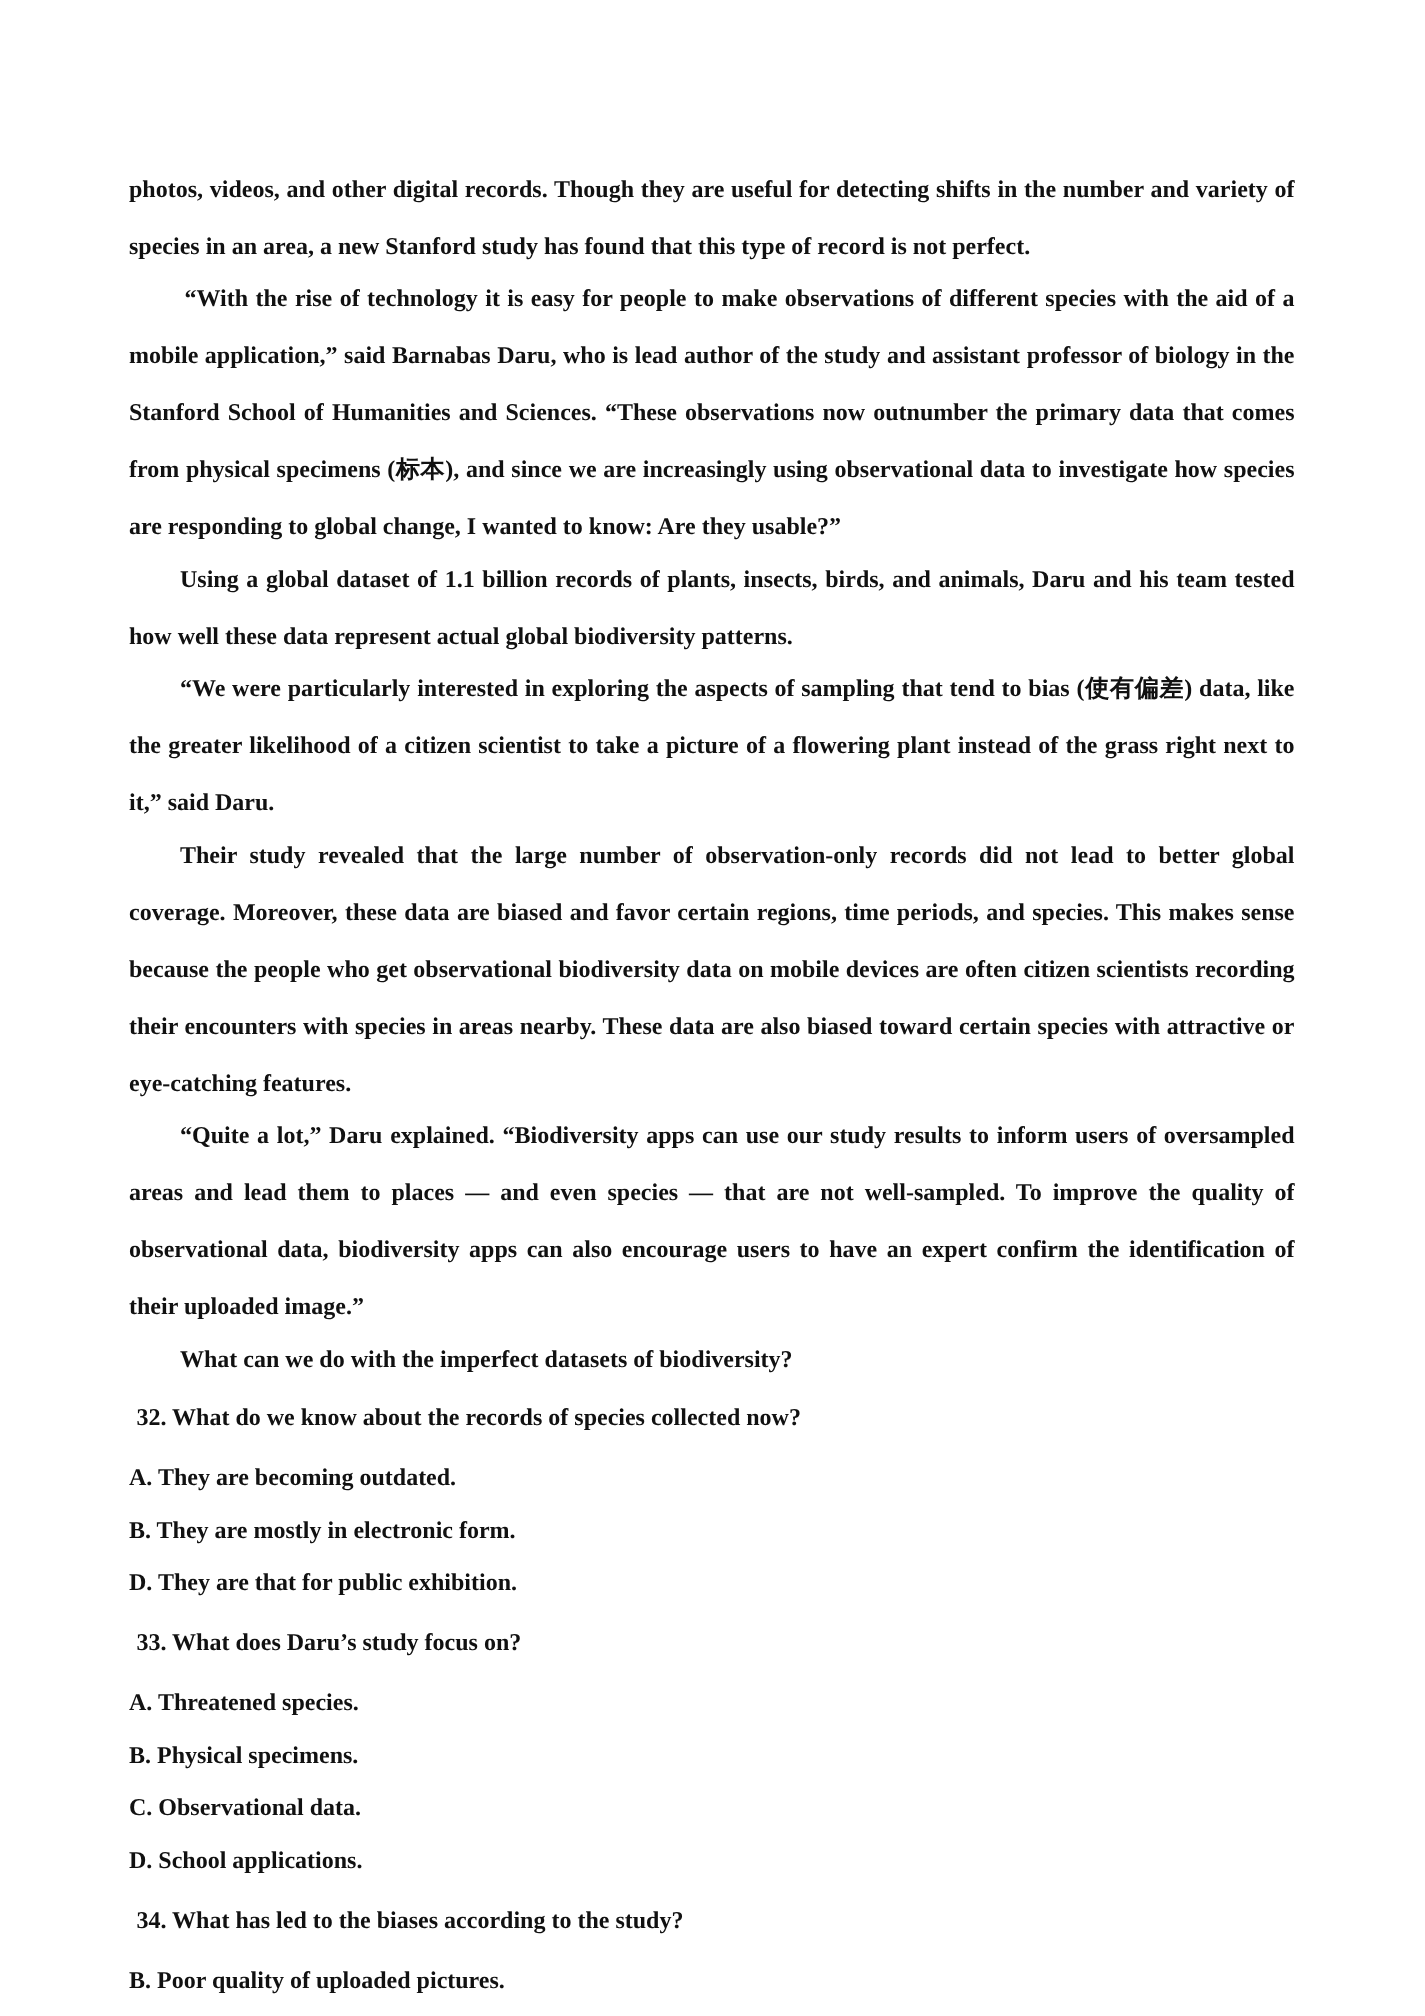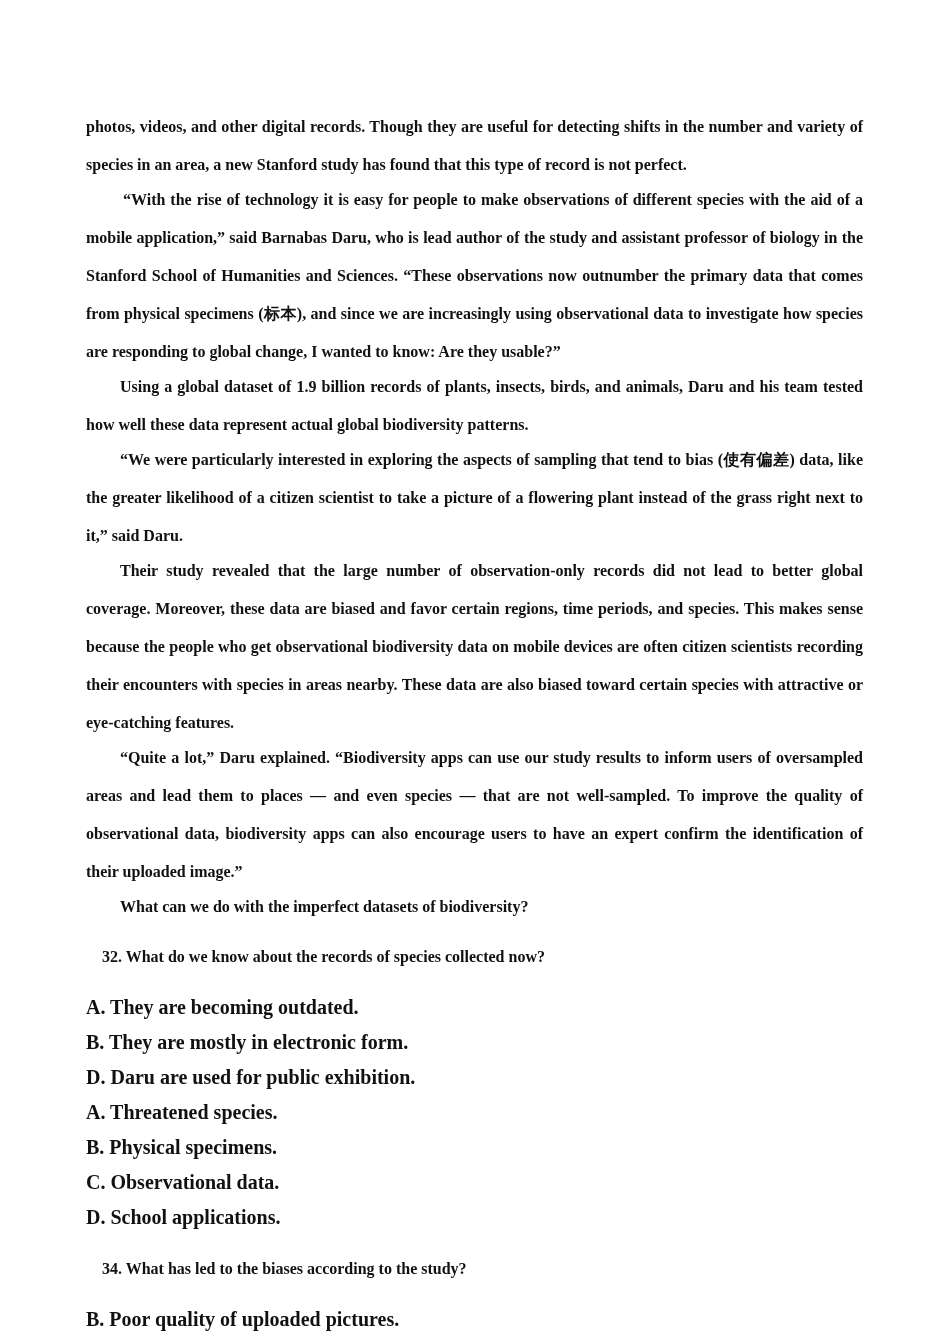--- a/index.html
+++ b/index.html
@@ -2,48 +2,49 @@
 <html><head>
 <meta charset="utf-8">
 <style>
   html, body { margin: 0; padding: 0; background: #ffffff; }
   body { width: 950px; height: 1344px; position: relative; overflow: hidden;
          font-family: "Liberation Serif", "DejaVu Serif", serif; color: #111; }
   .page { position: absolute; left: 86px; top: 108px; width: 777px; font-weight: bold; }
   .para { font-size: 16px; line-height: 38px; text-align: justify; margin: 0 0 -3px 0; }
   .para.indent { text-indent: 34px; }
   .para.indent-extra { text-indent: 37px; }
-  .q { font-size: 16px; line-height: 35px; margin: 16px; }
-  .opts { display: flex; flex-wrap: wrap; font-size: 20px; line-height: 35px; flex-direction: column; }
+  .q { font-size: 16px; line-height: 35px; margin: 5px; }
+  .opts { display: flex; flex-wrap: wrap; font-size: 16px; line-height: 35px; flex-direction: column; }
   .opt { width: 389px; }
 </style>
 </head>
 <body>
 
 <div class="page">
   <div>
     <p class="para">photos, videos, and other digital records. Though they are useful for detecting shifts in the number and variety of species in an area, a new Stanford study has found that this type of record is not perfect.</p>
     <p class="para indent-extra">“With the rise of technology it is easy for people to make observations of different species with the aid of a mobile application,” said Barnabas Daru, who is lead author of the study and assistant professor of biology in the Stanford School of Humanities and Sciences. “These observations now outnumber the primary data that comes from physical specimens (标本), and since we are increasingly using observational data to investigate how species are responding to global change, I wanted to know: Are they usable?”</p>
-    <p class="para indent">Using a global dataset of 1.9 billion records of plants, insects, birds, and animals, Daru and his team tested how well these data represent actual global biodiversity patterns.</p>
+    <p class="para indent">Using a global dataset of 1.1 billion records of plants, insects, birds, and animals, Daru and his team tested how well these data represent actual global biodiversity patterns.</p>
     <p class="para indent">“We were particularly interested in exploring the aspects of sampling that tend to bias (使有偏差) data, like the greater likelihood of a citizen scientist to take a picture of a flowering plant instead of the grass right next to it,” said Daru.</p>
     <p class="para indent">Their study revealed that the large number of observation-only records did not lead to better global coverage. Moreover, these data are biased and favor certain regions, time periods, and species. This makes sense because the people who get observational biodiversity data on mobile devices are often citizen scientists recording their encounters with species in areas nearby. These data are also biased toward certain species with attractive or eye-catching features.</p>
     <p class="para indent">“Quite a lot,” Daru explained. “Biodiversity apps can use our study results to inform users of oversampled areas and lead them to places — and even species — that are not well-sampled. To improve the quality of observational data, biodiversity apps can also encourage users to have an expert confirm the identification of their uploaded image.”</p>
     <p class="para indent">What can we do with the imperfect datasets of biodiversity?</p>
   </div>
 
   <div>
     <p class="q">32. What do we know about the records of species collected now?</p>
     <div class="opts">
       <span class="opt">A. They are becoming outdated.</span>
       <span class="opt">B. They are mostly in electronic form.</span>
-      <span class="opt">D. Daru are used for public exhibition.</span>
+      <span class="opt">D. They are that for public exhibition.</span>
     </div>
   </div>
 
   <div>
+    <p class="q">33. What does Daru’s study focus on?</p>
     <div class="opts">
       <span class="opt">A. Threatened species.</span>
       <span class="opt">B. Physical specimens.</span>
       <span class="opt">C. Observational data.</span>
       <span class="opt">D. School applications.</span>
     </div>
   </div>
 
   <div>
     <p class="q">34. What has led to the biases according to the study?</p>

